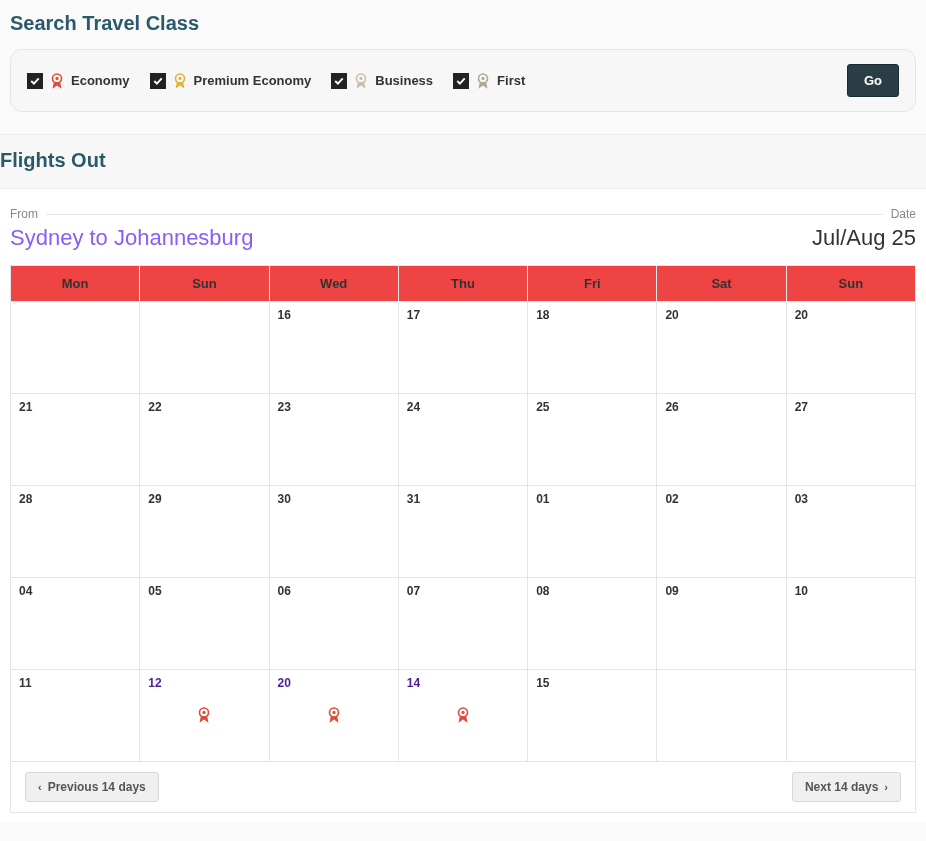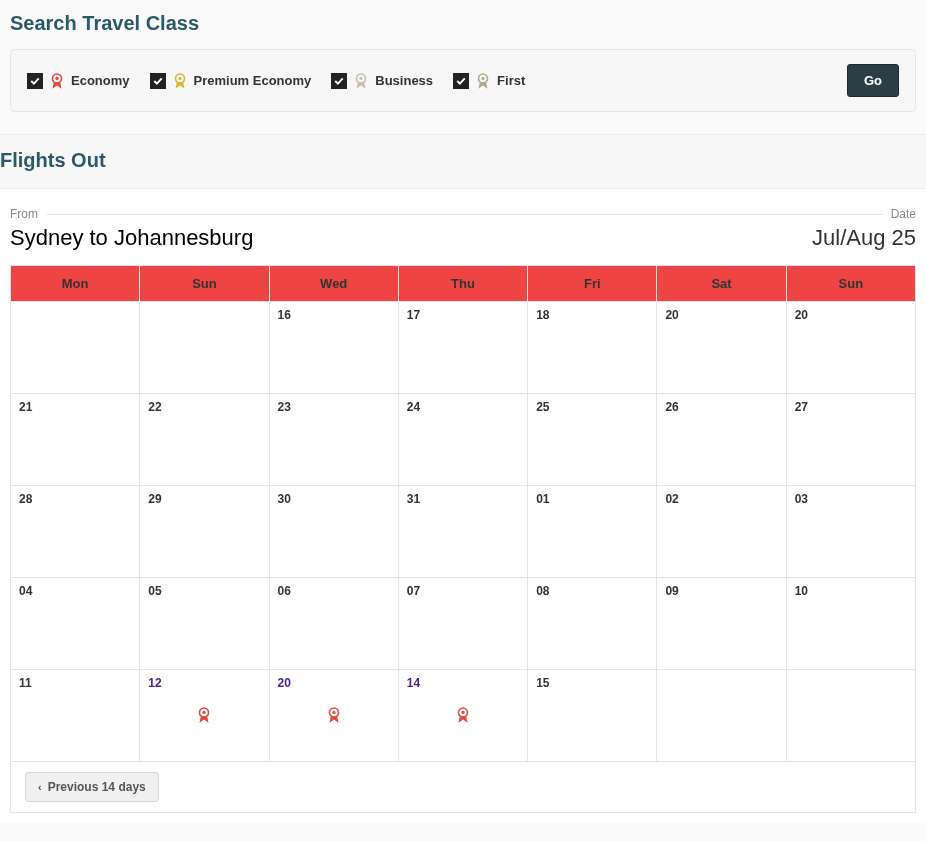--- a/index.html
+++ b/index.html
@@ -18,21 +18,21 @@
     }
     .section-title {
       color: #2a5a6a;
       font-size: 20px;
       font-weight: 600;
       margin-bottom: 14px;
     }
     .filter-box {
       background: #f7f7f7;
       border: 1px solid #e5e5e5;
-      border-radius: 4px;
+      border-radius: 12px;
       padding: 14px 16px;
       display: flex;
       align-items: center;
       gap: 20px;
     }
     .filter-item {
       display: flex;
       align-items: center;
       gap: 6px;
     }
@@ -88,21 +88,21 @@
     }
     .route-row {
       display: flex;
       justify-content: space-between;
       align-items: baseline;
       margin-bottom: 14px;
     }
     .route-text {
       font-size: 22px;
       font-weight: 400;
-      color: #000000;
+      color: #8b5cf6;
     }
     .date-text {
       font-size: 22px;
       font-weight: 400;
       color: #333;
     }
     .calendar {
       border: 1px solid #e5e5e5;
       width: 100%;
       border-collapse: collapse;
@@ -399,14 +399,18 @@
           <td></td>
         </tr>
       </tbody>
   </table>
 
   <div class="nav-row">
     <button class="nav-btn">
       <span class="chevron">‹</span>
       <span>Previous 14 days</span>
     </button>
+    <button class="nav-btn">
+      <span>Next 14 days</span>
+      <span class="chevron">›</span>
+    </button>
   </div>
 </div>
 
 </body></html>

